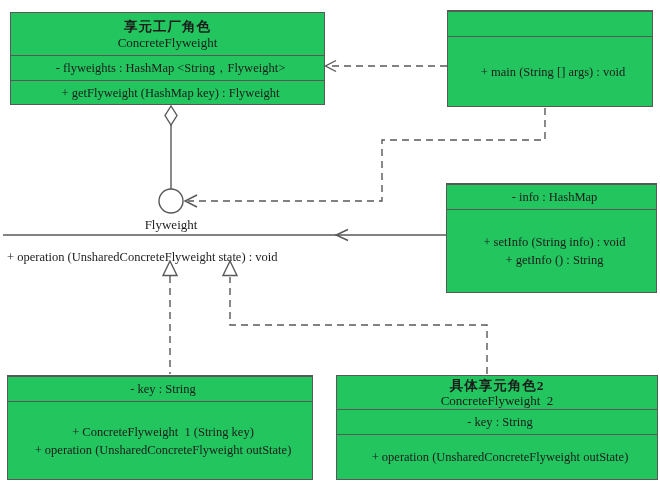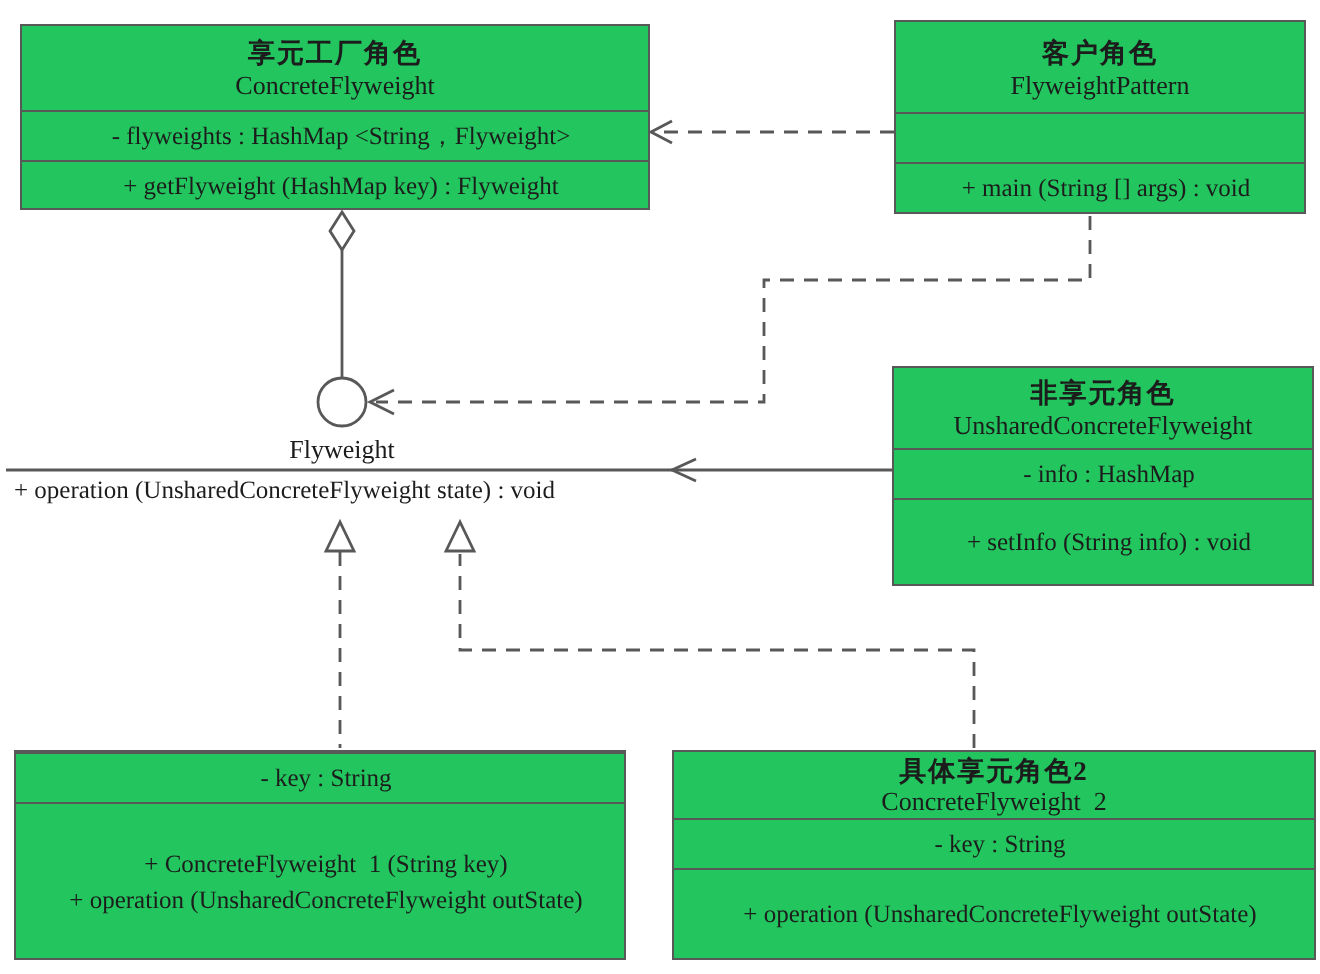--- a/index.html
+++ b/index.html
@@ -23,21 +23,21 @@
   .uml-section{
     box-sizing:border-box;border-top:1.2px solid #585858;
     display:flex;flex-direction:column;justify-content:center;text-align:center;
   }
   .uml-section .member{
     font-size:12.5px;line-height:18px;padding-left:6px;white-space:nowrap;
   }
   .uml-section.grow{flex:1;}
   .float-label{position:absolute;font-size:13px;white-space:nowrap;}
   #iface-name{left:130px;top:217px;width:82px;text-align:center;}
-  #iface-op{left:7px;top:238px;font-size:12.5px;}
+  #iface-op{left:7px;top:250px;font-size:12.5px;}
 </style>
 </head>
 <body>
 
 <div id="canvas">
 
   <svg class="connectors" width="660" height="487" viewBox="0 0 660 487">
     <g stroke="#585858" stroke-width="1.4" fill="none">
 
       <g>
@@ -80,40 +80,33 @@
     </div>
     <div class="uml-section" style="height:25px">
       <div class="member">- flyweights : HashMap &lt;String，Flyweight&gt;</div>
     </div>
     <div class="uml-section grow">
       <div class="member">+ getFlyweight (HashMap key) : Flyweight</div>
     </div>
   </div>
 
   <div class="uml-class" style="left:447px;top:10px;width:206px;height:97px">
-    <div class="uml-title" style="height:45px">
-      <div class="cn">客户角色</div>
-      <div class="en">FlyweightPattern</div>
-    </div>
     <div class="uml-section" style="height:25px"></div>
     <div class="uml-section grow">
       <div class="member">+ main (String [] args) : void</div>
     </div>
   </div>
 
   <div class="uml-class" style="left:446px;top:183px;width:211px;height:110px">
-    <div class="uml-title" style="height:40px">
-      <div class="cn">非享元角色</div>
-      <div class="en">UnsharedConcreteFlyweight</div>
-    </div>
     <div class="uml-section" style="height:25px">
       <div class="member">- info : HashMap</div>
     </div>
     <div class="uml-section grow">
       <div class="member">+ setInfo (String info) : void</div>
+      <div class="member">+ getInfo () : String</div>
     </div>
   </div>
 
   <div class="uml-class" style="left:7px;top:375px;width:306px;height:105px">
     <div class="uml-section" style="height:25px">
       <div class="member">- key : String</div>
     </div>
     <div class="uml-section grow">
       <div class="member">+ ConcreteFlyweight&nbsp; 1 (String key)</div>
       <div class="member">+ operation (UnsharedConcreteFlyweight outState)</div>

